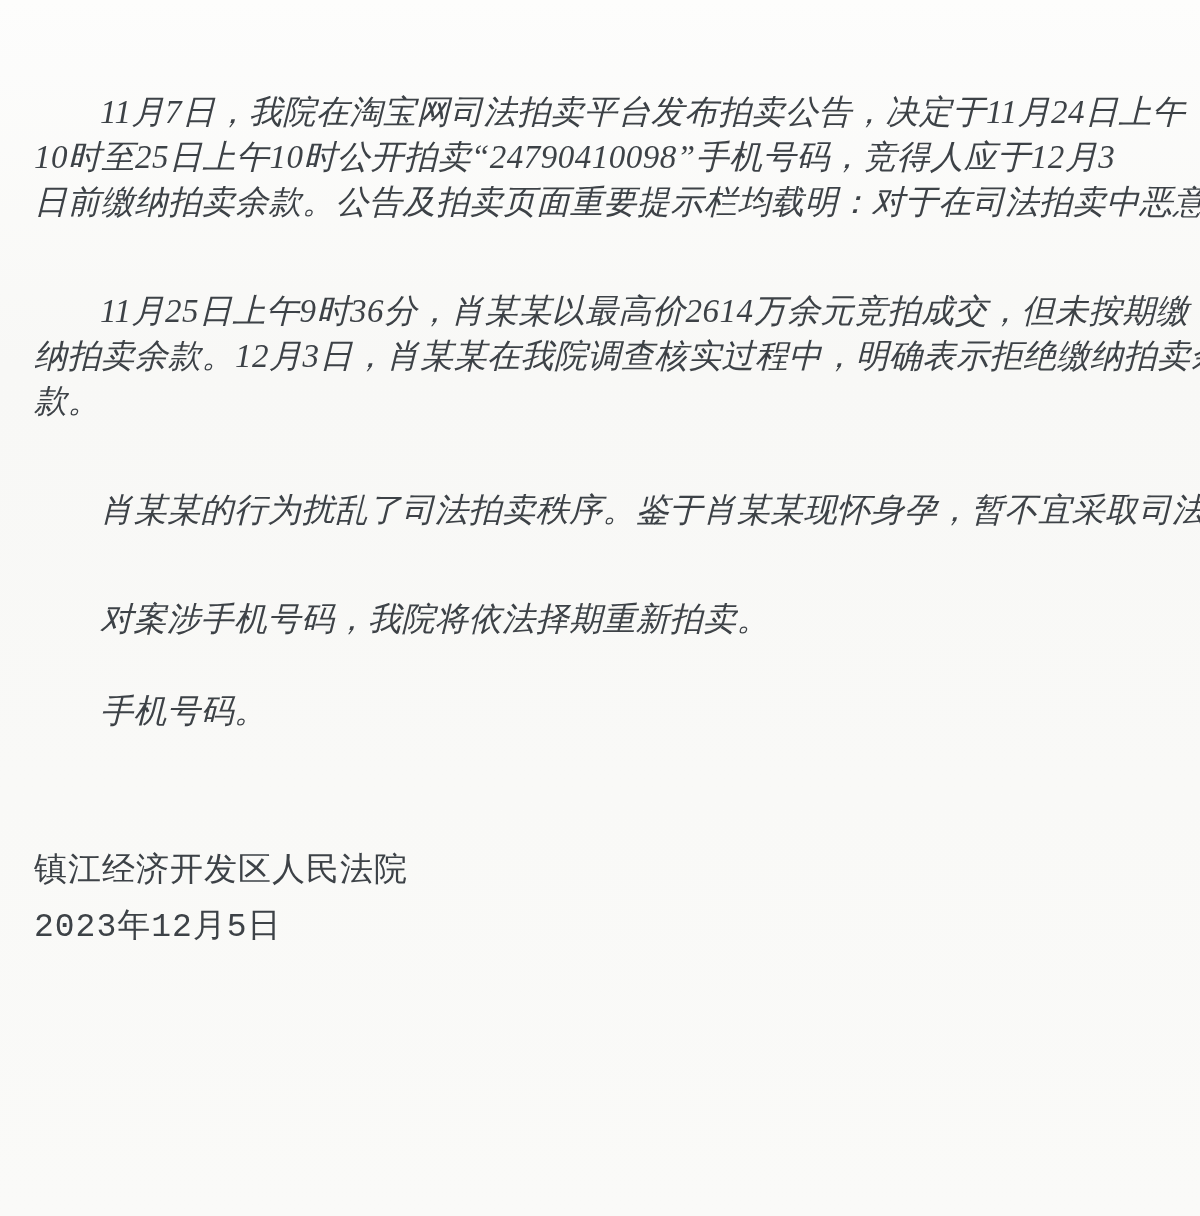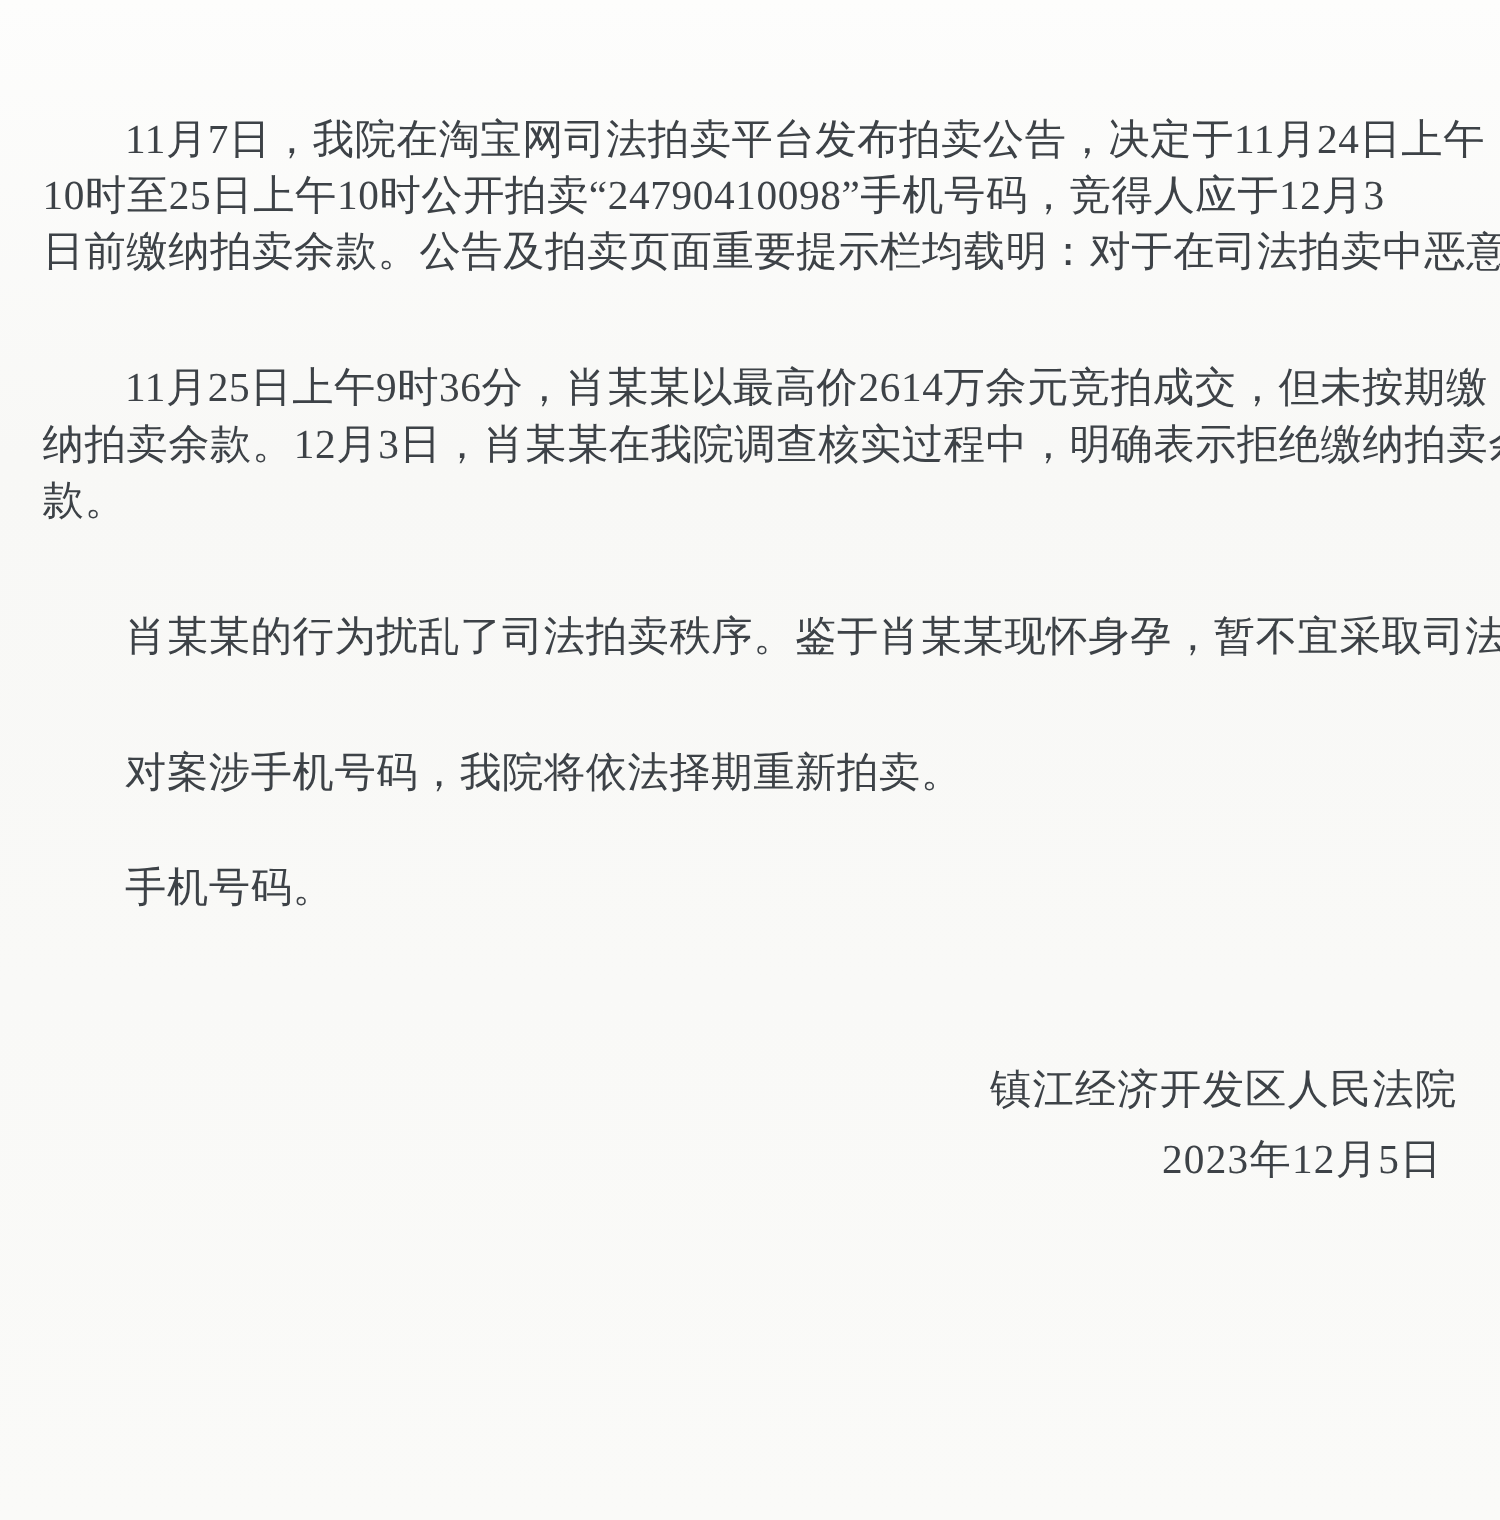--- a/index.html
+++ b/index.html
@@ -33,28 +33,29 @@
     line-height: 45px;
     letter-spacing: 0.5px;
     color: #3d4247;
     margin: 0 0 64px 0;
   }
   .para.tight {
     margin-bottom: 47px;
   }
   .para-line {
     white-space: nowrap;
+    font-style: italic;
   }
   .para-line.indent {
     text-indent: 66px;
   }
   .signature-block {
     margin-top: 110px;
-    text-align: right;
-    font-family: Liberation Serif, serif;
+    text-align: left;
+    font-family: Liberation Mono, monospace;
     font-size: 33px;
     letter-spacing: 1px;
     color: #3d4247;
   }
   .signature-line {
     line-height: 56px;
     white-space: nowrap;
   }
   .date-line {
     line-height: 56px;

